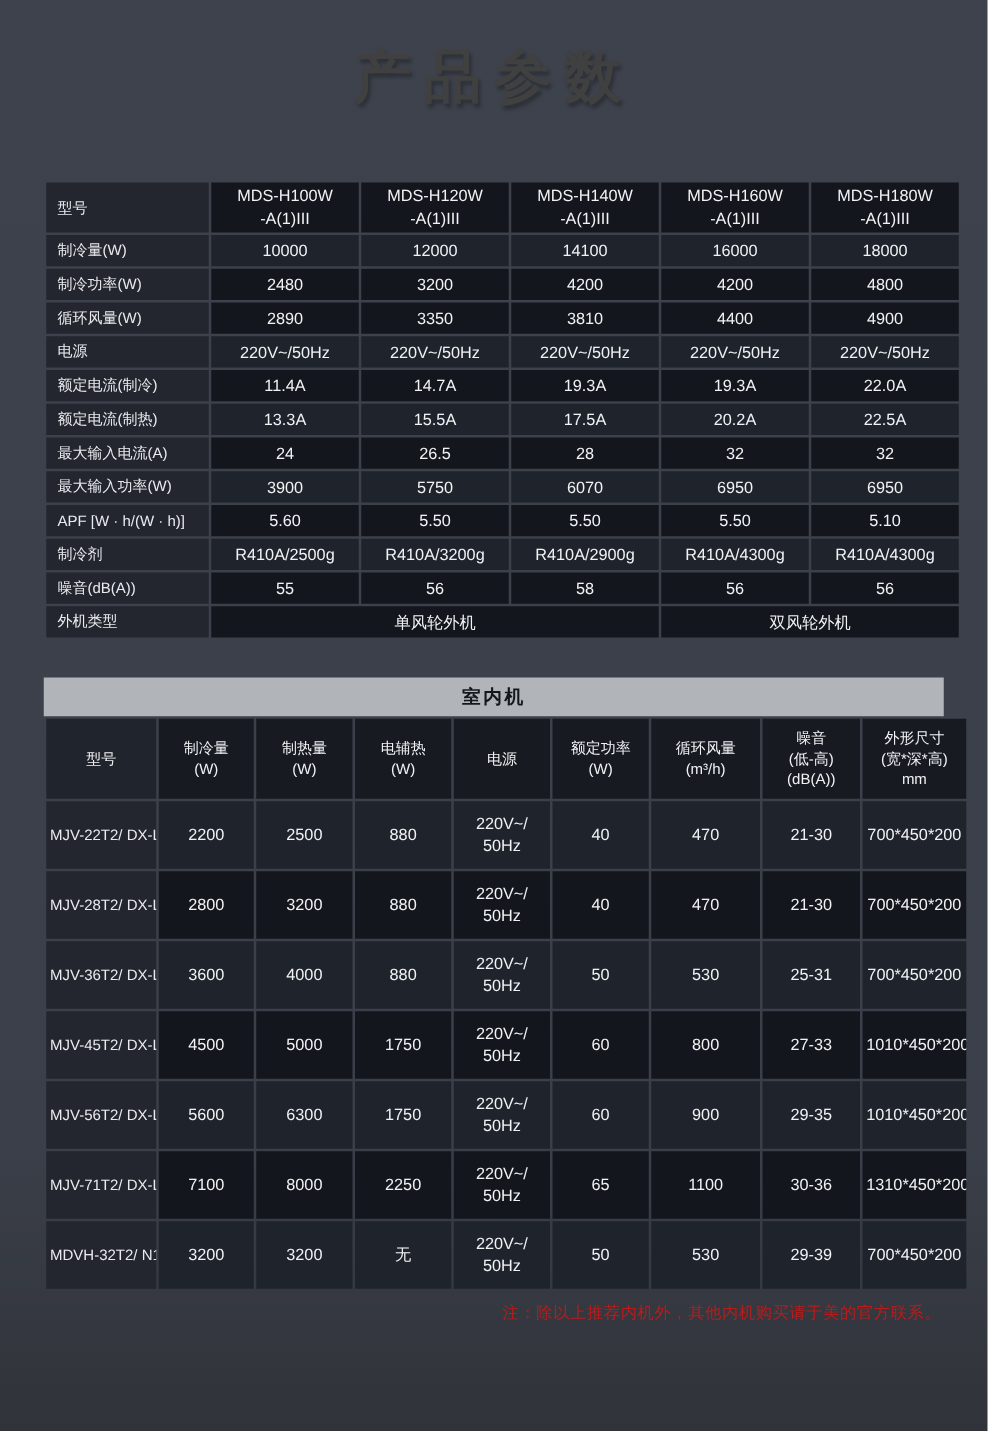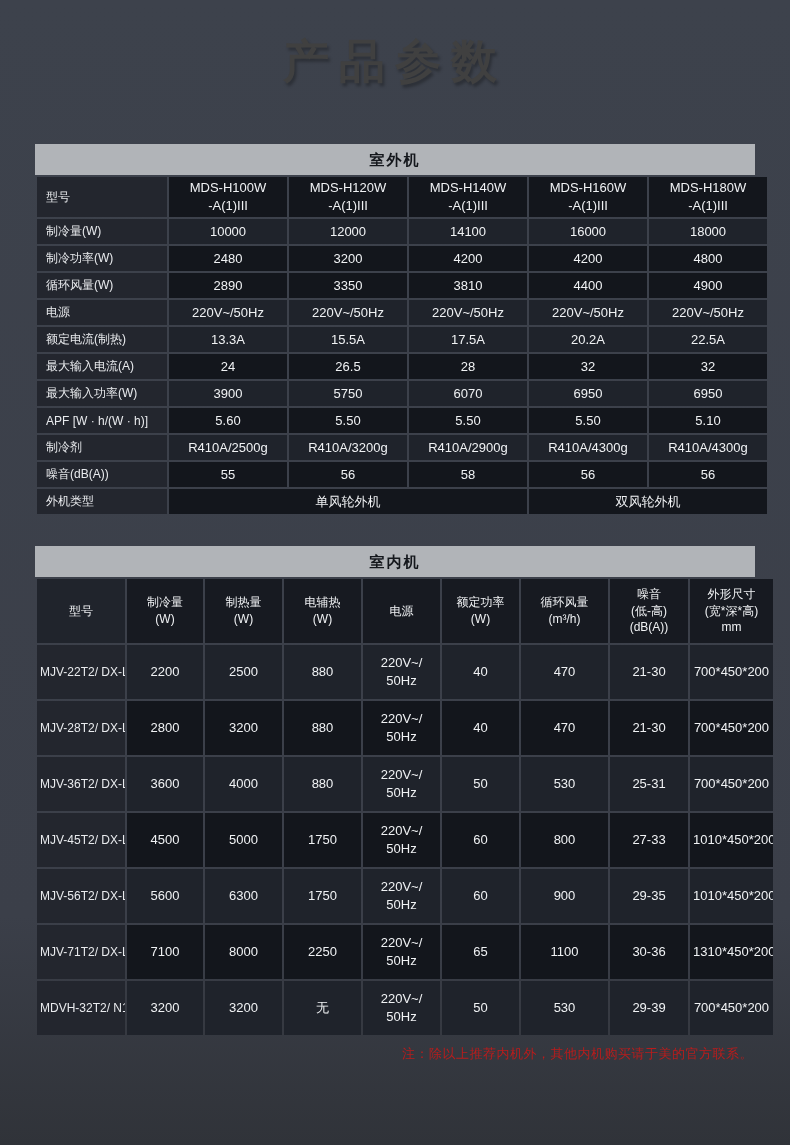--- a/index.html
+++ b/index.html
@@ -50,21 +50,20 @@
   }
 </style>
 </head>
 <body>
 
 <div class="page">
 
   <h1 class="title">产品参数</h1>
 
   <section class="block first">
-    <div class="section-header">室外机</div>
     <table class="spec-table t1">
       <colgroup>
         <col style="width:130px">
           <col style="width:118px">
           <col style="width:118px">
         <col style="width:118px">
           <col style="width:118px">
           <col style="width:118px">
       </colgroup>
       <tbody id="outdoor-body">
@@ -105,20 +104,28 @@
             <td class="cell dark">4400</td>
             <td class="cell dark">4900</td>
           </tr>
           <tr>
             <td class="label">电源</td>
             <td class="cell light">220V~/50Hz</td>
             <td class="cell light">220V~/50Hz</td>
             <td class="cell light">220V~/50Hz</td>
             <td class="cell light">220V~/50Hz</td>
             <td class="cell light">220V~/50Hz</td>
+          </tr>
+          <tr>
+            <td class="label">额定电流(制冷)</td>
+            <td class="cell dark">11.4A</td>
+            <td class="cell dark">14.7A</td>
+            <td class="cell dark">19.3A</td>
+            <td class="cell dark">19.3A</td>
+            <td class="cell dark">22.0A</td>
           </tr>
           <tr>
             <td class="label">额定电流(制热)</td>
             <td class="cell light">13.3A</td>
             <td class="cell light">15.5A</td>
             <td class="cell light">17.5A</td>
             <td class="cell light">20.2A</td>
             <td class="cell light">22.5A</td>
           </tr>
           <tr>

